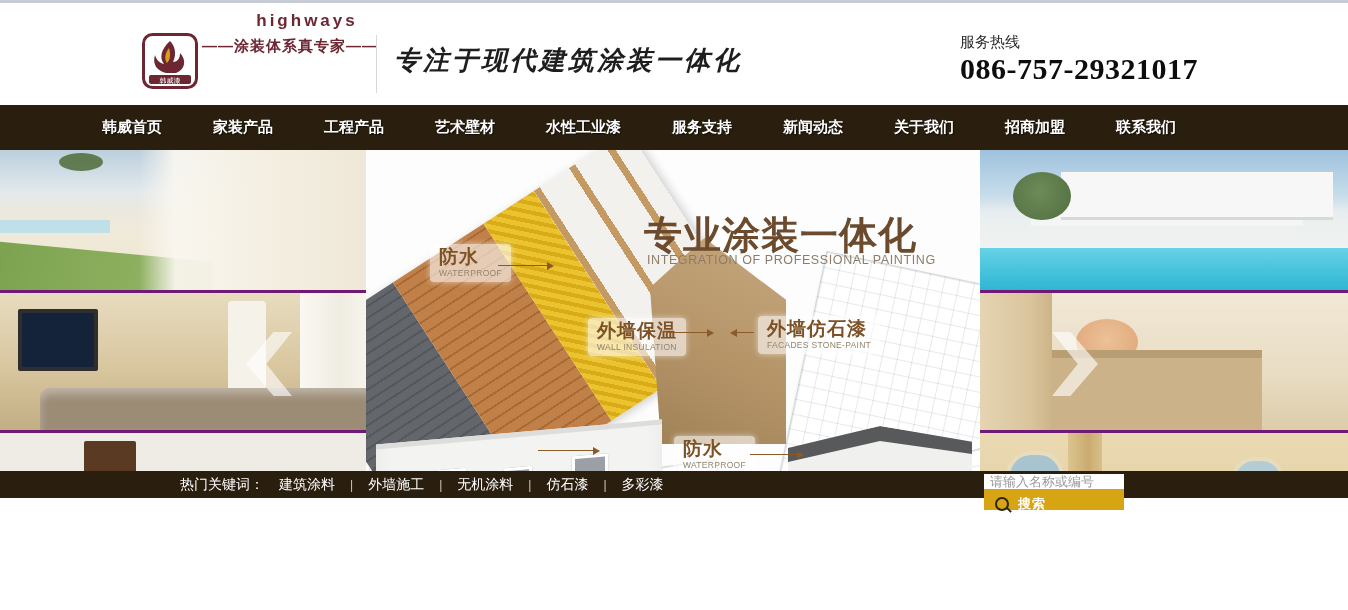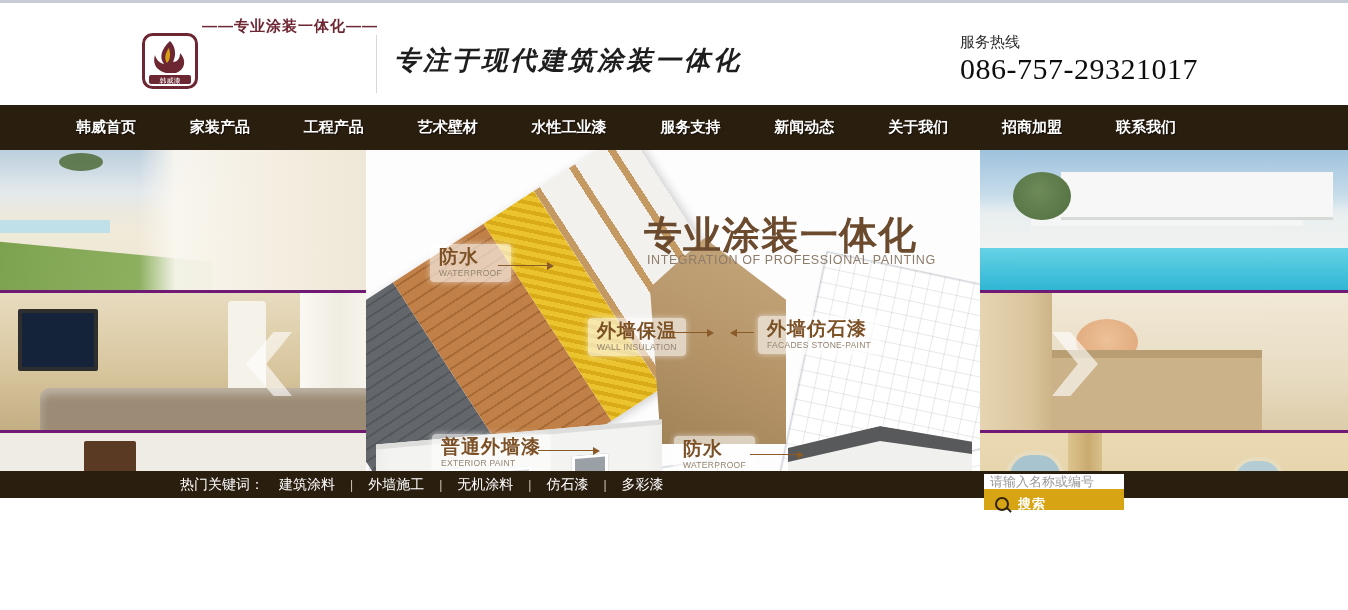--- a/index.html
+++ b/index.html
@@ -16,26 +16,26 @@
   .lt-top { font-size:17px; font-weight:bold; letter-spacing:3px; padding-left:34px; }
   .brand-row { line-height:1; white-space:nowrap; margin-top:1px; }
   .brand-name { font-size:50px; font-weight:bold; letter-spacing:2px; }
   .reg { font-size:15px; vertical-align:top; position:relative; top:-2px; }
   .tagline { font-size:15px; font-weight:bold; margin-top:6px; letter-spacing:1px; }
   .v-divider { position:absolute; left:376px; top:32px; width:1px; height:58px; background:#d8d8d8; }
   .slogan { position:absolute; left:394px; top:40px; font-family:"DejaVu Serif", serif;
             font-style:italic; font-weight:bold; font-size:26px; letter-spacing:3px; color:#1e1e1e; }
   .hotline { position:absolute; left:960px; top:30px; }
   .hotline-label { font-size:15px; color:#2b2b2b; }
-  .hotline-number { font-size:30px; font-weight:normal; color:#0d0d0d;
+  .hotline-number { font-size:30px; font-weight:bold; color:#0d0d0d;
                     font-family:"Liberation Serif", serif; letter-spacing:.5px; }
 
   
   .nav { height:45px; background:#2a1e0f; display:flex; align-items:center;
-         justify-content:space-between; padding:0 172px 0 76px; }
+         justify-content:space-between; padding:0 172px 0 102px; }
   .nav-item { color:#fff; font-size:15px; font-weight:bold; text-decoration:none;
               cursor:pointer; white-space:nowrap; text-shadow:1px 1px 1px rgba(0,0,0,.55); }
 
   
   .banner { position:relative; width:1348px; height:321px; background:#701a75; overflow:hidden; }
   .col { position:absolute; top:0; height:433px; display:flex; flex-direction:column; gap:3px; }
   .col.left  { left:0; width:366px; }
   .col.right { left:980px; width:368px; }
   .photo { position:relative; width:100%; overflow:hidden; }
   .ph1 { height:140px; } .ph2 { height:137px; } .ph3 { flex:1; }
@@ -191,21 +191,22 @@
       <div class="logo-mark">
         <svg viewBox="0 0 56 56" width="56" height="56">
           <rect x="1.5" y="1.5" width="53" height="53" rx="9" fill="#fff" stroke="#6d2733" stroke-width="3"></rect>
           <path d="M28 8 C19 16 17 25 22 31 C17 30 14 26 13 22 C10 31 15 38 24 40 L34 40 C43 37 45 27 38 20 C38 26 35 29 31 29 C35 21 33 13 28 8 Z" fill="#6d2733"></path>
           <path d="M27 15 C23 20 22 26 25 30 C28 27 29 22 27 15 Z" fill="#d8a018"></path>
           <rect x="7" y="42" width="42" height="9" rx="2" fill="#6d2733"></rect>
           <text x="28" y="49.5" font-size="7" fill="#ffffff" text-anchor="middle">韩威漆</text>
         </svg>
       </div>
       <div class="logo-text">
-        <div class="tagline">——专业涂装一体化——</div>
+        <div class="lt-top">highways</div>
+        <div class="tagline">——涂装体系真专家——</div>
       </div>
     </div>
     <div class="v-divider"></div>
     <div class="slogan">专注于现代建筑涂装一体化</div>
     <div class="hotline">
       <div class="hotline-label">服务热线</div>
       <div class="hotline-number">086-757-29321017</div>
     </div>
   </header>
 
@@ -282,24 +283,20 @@
         <div class="co-en">WALL INSULATION</div>
       </div>
       <div class="arrow ar-r" style="left:300px; top:182px; width:46px;"></div>
 
       <div class="arrow ar-l" style="left:366px; top:182px; width:22px;"></div>
       <div class="co" style="left:392px; top:166px;">
         <div class="co-zh">外墙仿石漆</div>
         <div class="co-en">FACADES STONE-PAINT</div>
       </div>
 
-      <div class="co" style="left:66px; top:284px;">
-        <div class="co-zh">普通外墙漆</div>
-        <div class="co-en">EXTERIOR PAINT</div>
-      </div>
       <div class="arrow ar-r" style="left:172px; top:300px; width:60px;"></div>
 
       <div class="co" style="left:308px; top:286px;">
         <div class="co-zh">防水</div>
         <div class="co-en">WATERPROOF</div>
       </div>
       <div class="arrow ar-r" style="left:384px; top:304px; width:52px;"></div>
     </div>
 
     <div class="col right">

